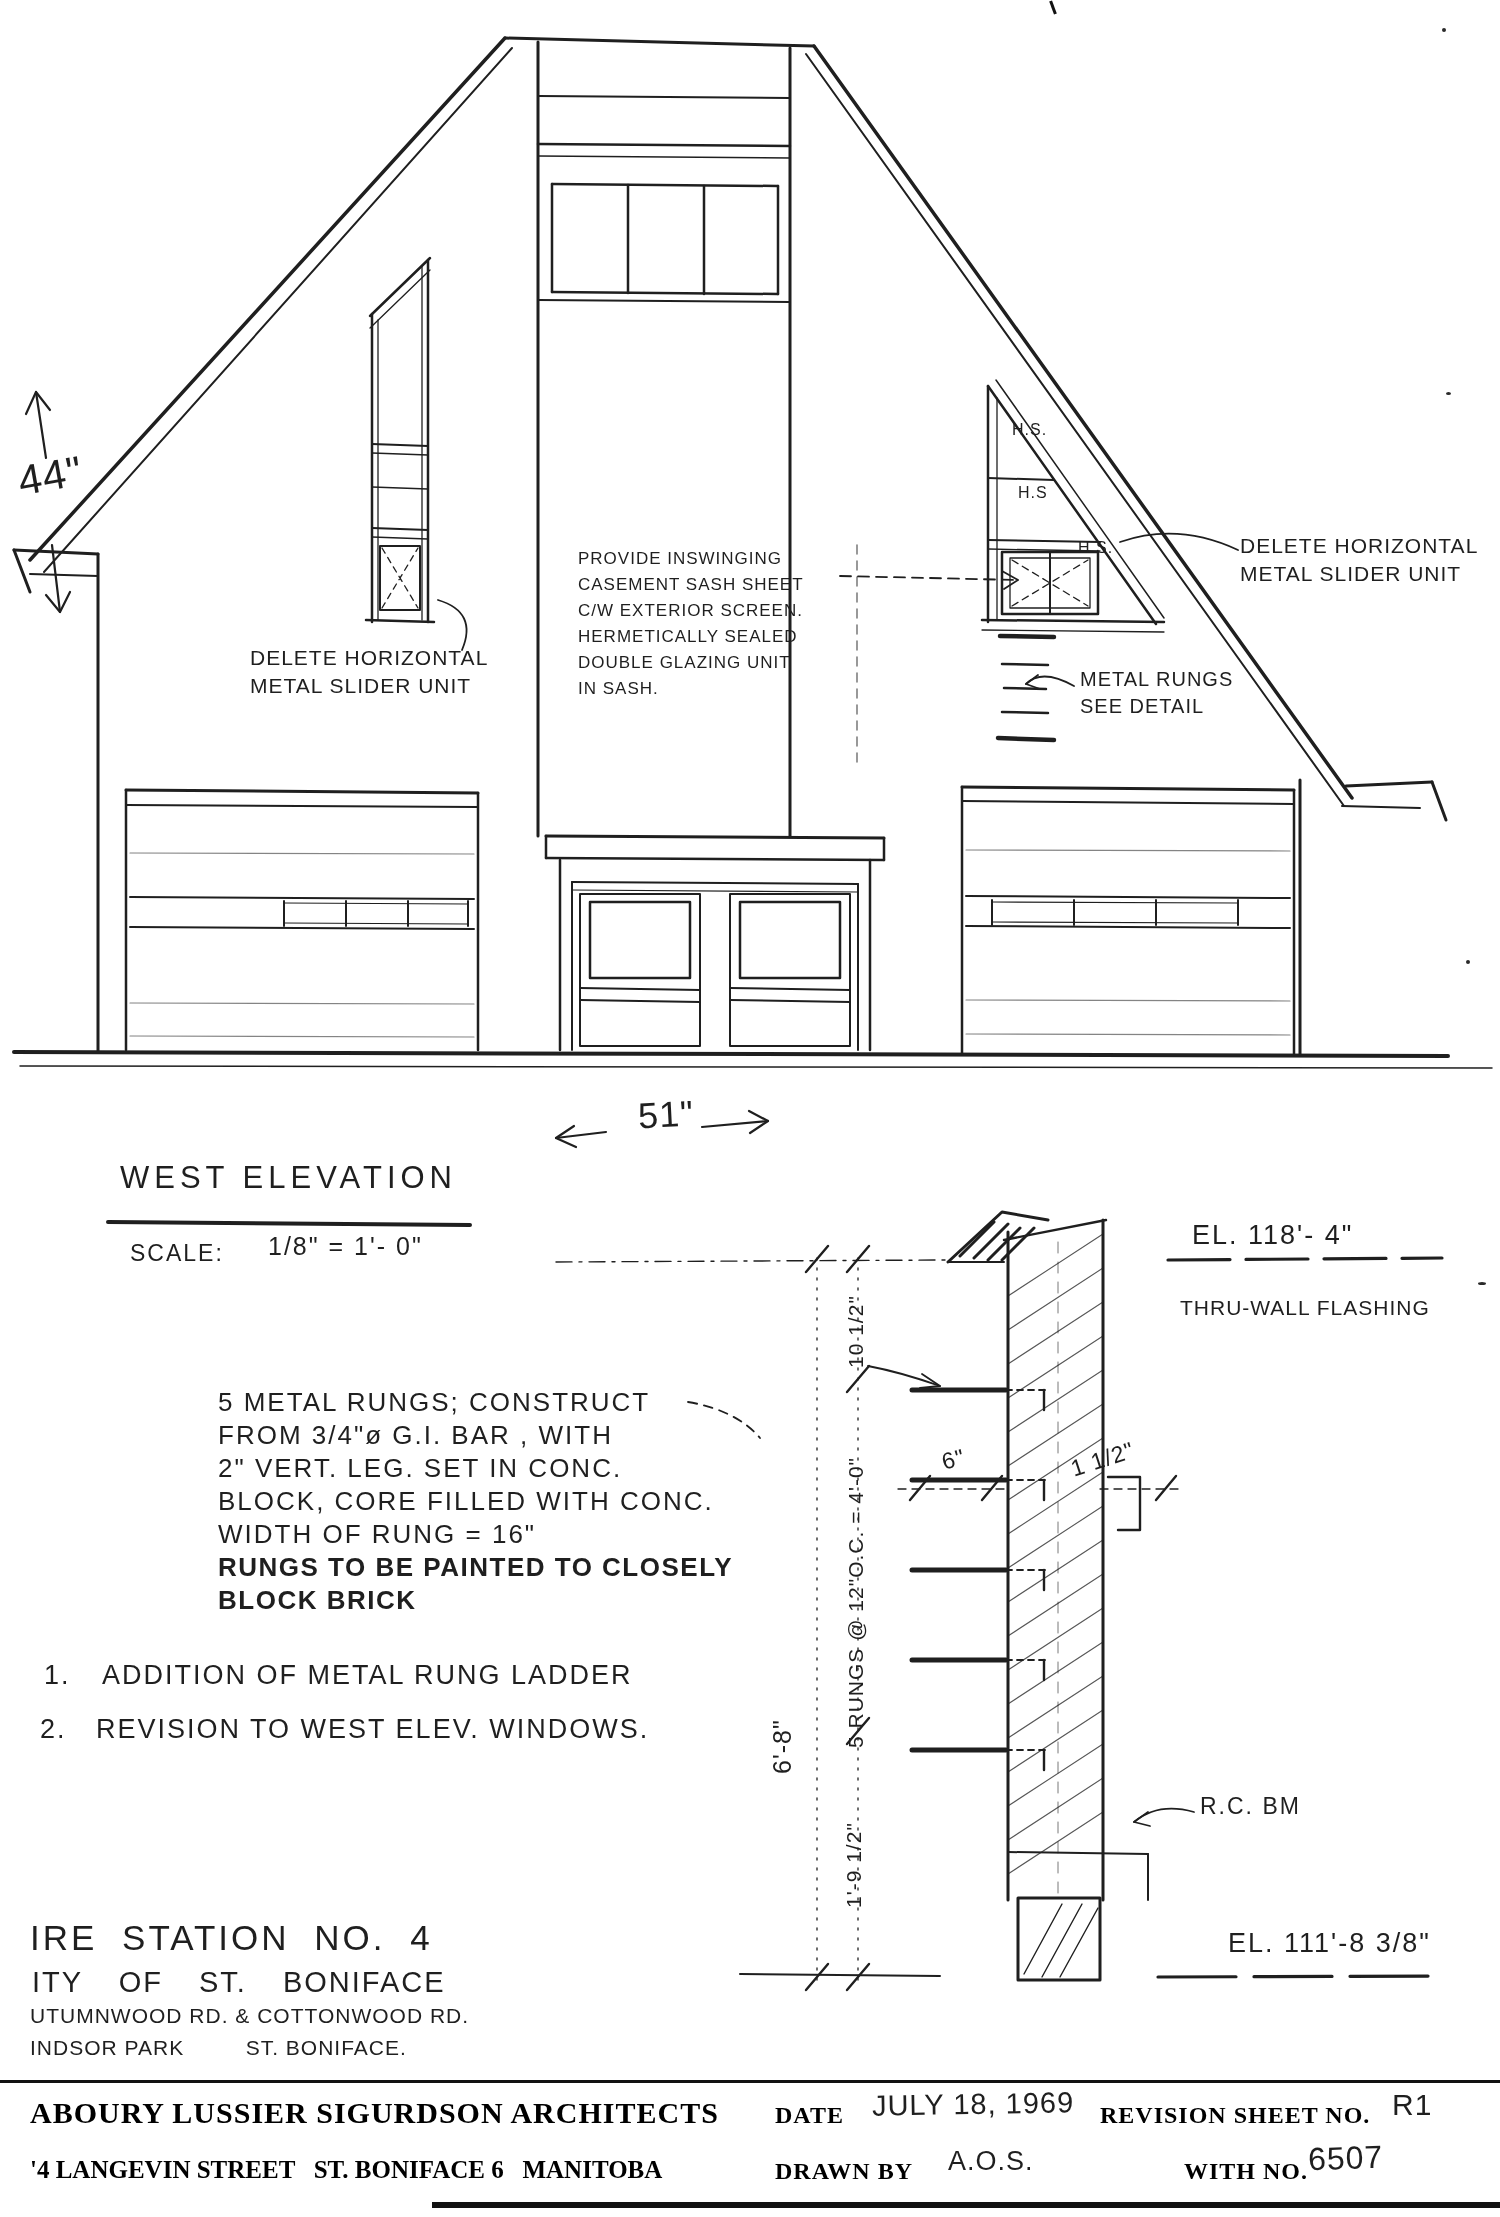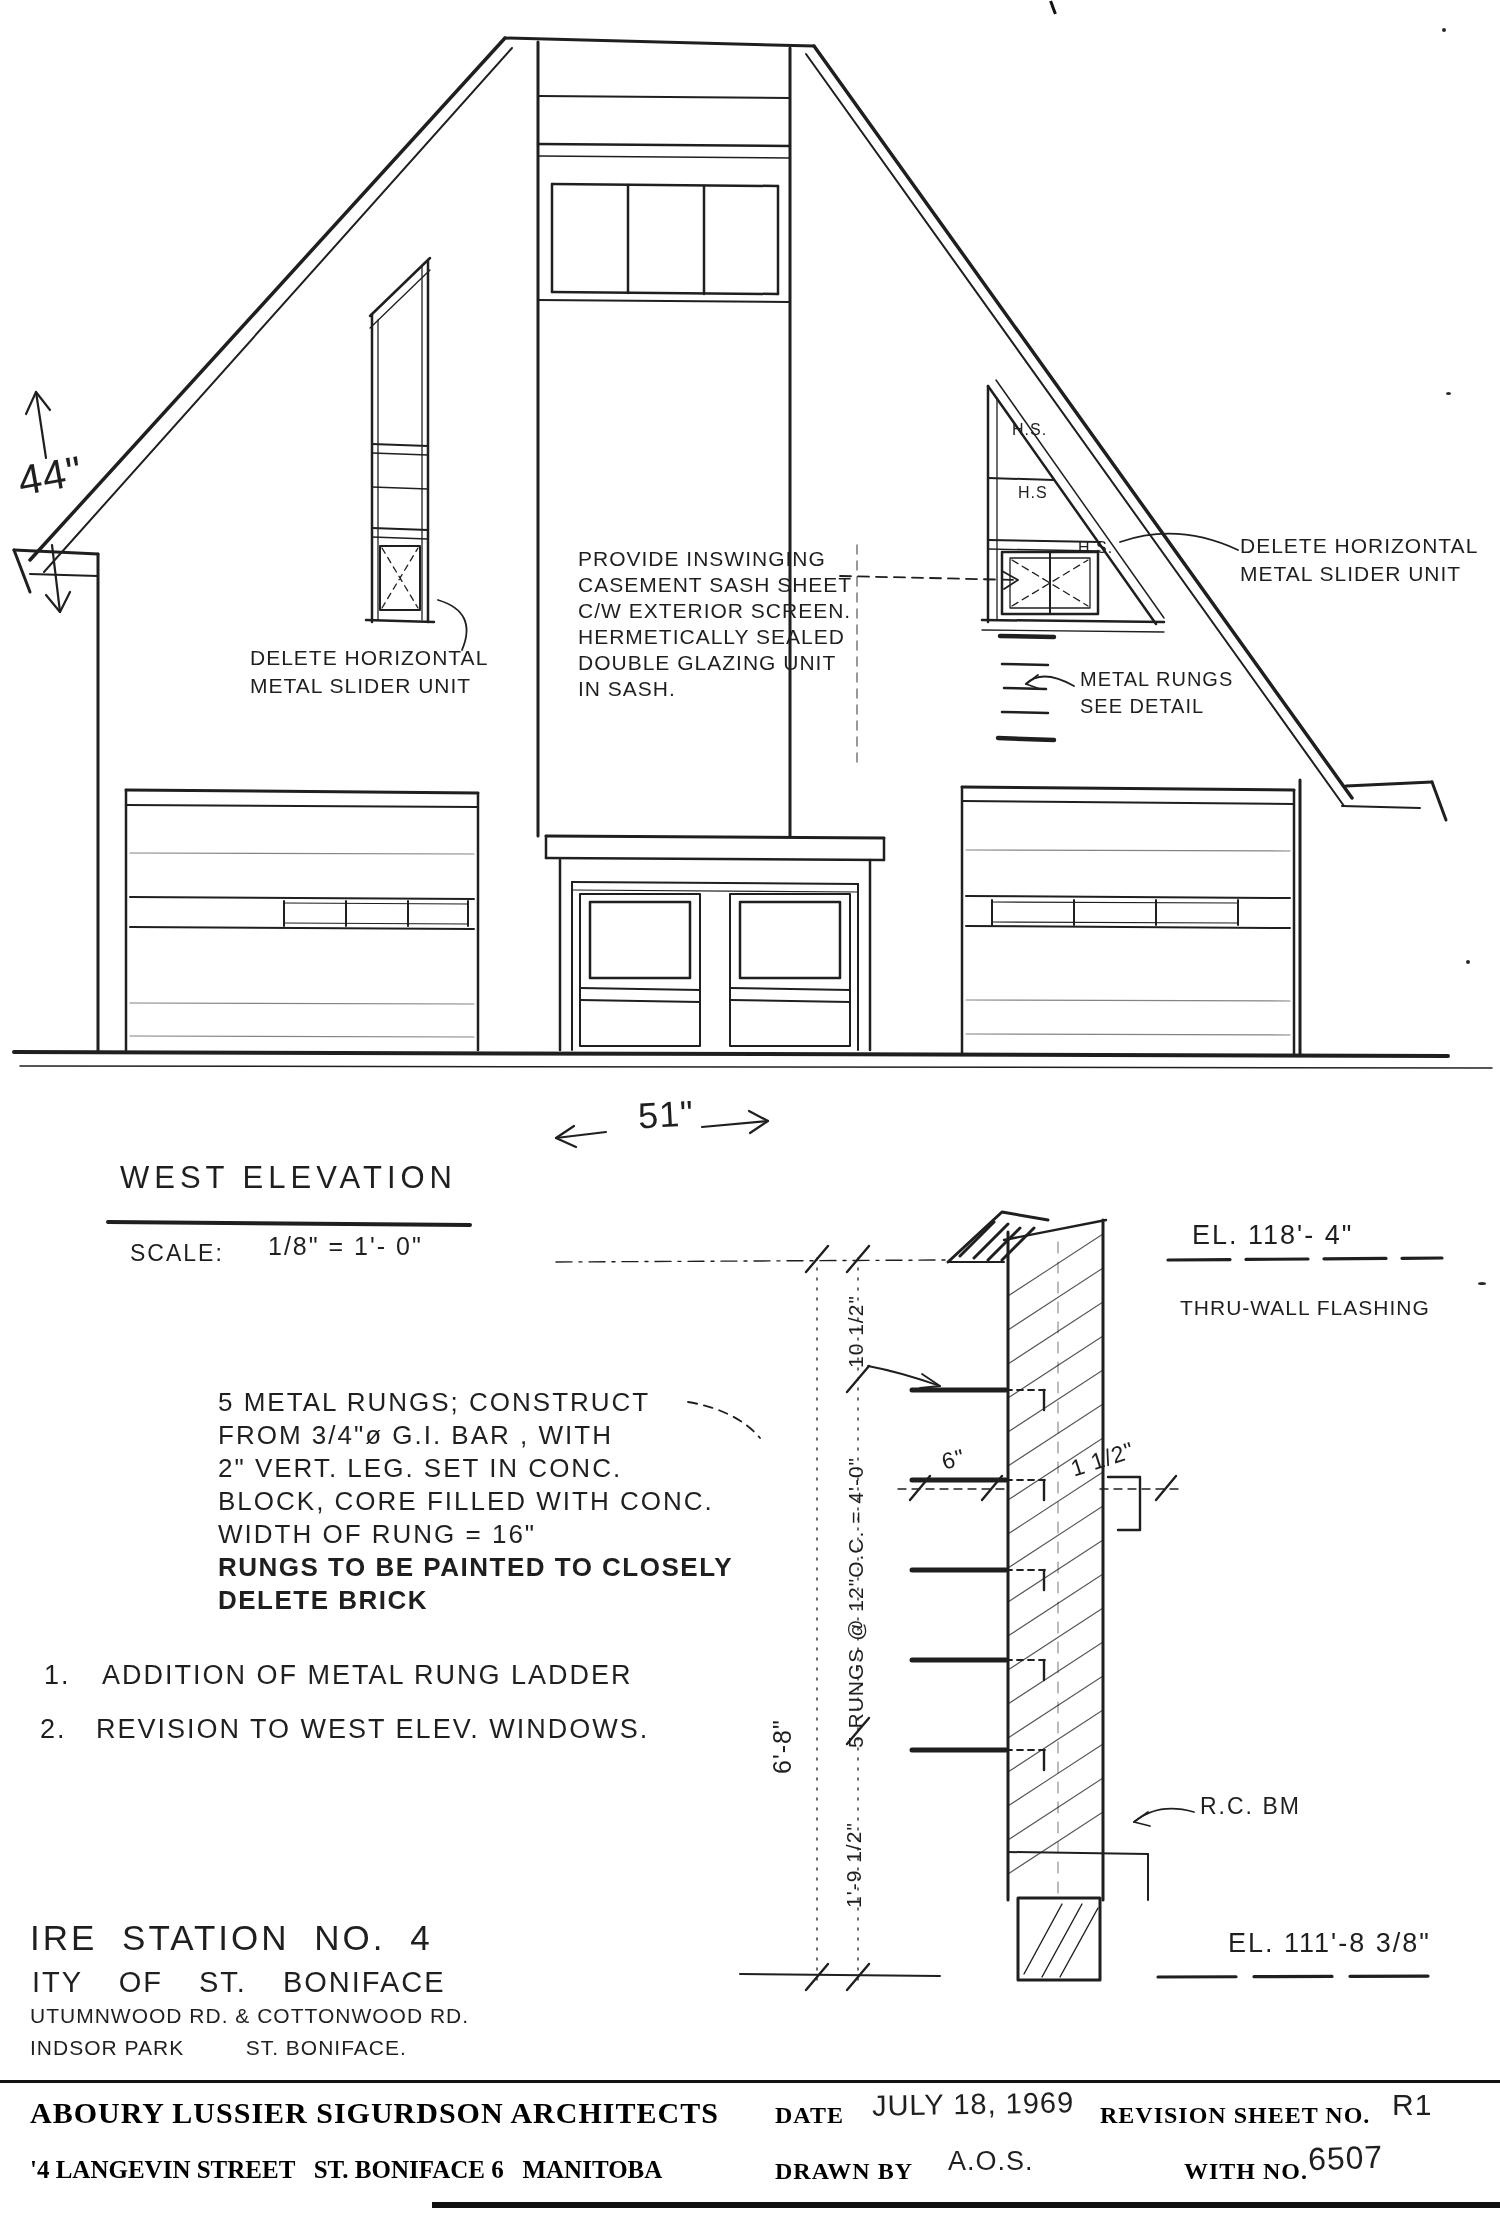--- a/index.html
+++ b/index.html
@@ -238,21 +238,21 @@
           <path d="M1148,1854 L1148,1900" stroke-width="2"></path>
           <path d="M1018,1898 L1100,1898 L1100,1980 L1018,1980 Z" stroke-width="3"></path>
           <path d="M1024,1974 L1062,1904 M1042,1977 L1082,1904 M1060,1977 L1098,1908" stroke-width="1.4"></path>
         </g>
       </g>
     </g>
   </svg>
 
   <div class="txt hand" style="left:18px;top:452px;font-size:42px;transform:rotate(-10deg);">44"</div>
 
-  <div class="txt hand block" style="left:578px;top:546px;font-size:21px;line-height:26px;">
+  <div class="txt hand block" style="left:578px;top:546px;font-size:17px;line-height:26px;">
     <div class="ln">PROVIDE INSWINGING</div>
     <div class="ln">CASEMENT SASH SHEET</div>
     <div class="ln">C/W EXTERIOR SCREEN.</div>
     <div class="ln">HERMETICALLY SEALED</div>
     <div class="ln">DOUBLE GLAZING UNIT</div>
     <div class="ln">IN SASH.</div>
   </div>
 
   <div class="txt hand block" style="left:1240px;top:532px;font-size:21px;line-height:28px;">
     <div class="ln">DELETE HORIZONTAL</div>
@@ -279,21 +279,21 @@
   <div class="txt hand" style="left:130px;top:1240px;font-size:23px;letter-spacing:2px;">SCALE:</div>
   <div class="txt hand" style="left:268px;top:1232px;font-size:25px;letter-spacing:2px;">1/8" = 1'- 0"</div>
 
   <div class="txt hand block" style="left:218px;top:1386px;font-size:26px;line-height:33px;letter-spacing:2px;">
     <div class="ln">5 METAL RUNGS; CONSTRUCT</div>
     <div class="ln">FROM 3/4"ø G.I. BAR , WITH</div>
     <div class="ln">2" VERT. LEG. SET IN CONC.</div>
     <div class="ln">BLOCK, CORE FILLED WITH CONC.</div>
     <div class="ln">WIDTH OF RUNG = 16"</div>
     <div class="ln smudge">RUNGS TO BE PAINTED TO CLOSELY</div>
-    <div class="ln smudge">DELETE BRICK</div>
+    <div class="ln smudge">BLOCK BRICK</div>
   </div>
 
   <div class="txt hand" style="left:44px;top:1660px;font-size:27px;letter-spacing:2px;">
     <span>1.</span>
     <span style="margin-left:22px;">ADDITION OF METAL RUNG LADDER</span>
   </div>
   <div class="txt hand" style="left:40px;top:1714px;font-size:27px;letter-spacing:2px;">
     <span>2.</span>
     <span style="margin-left:20px;">REVISION TO WEST ELEV. WINDOWS.</span>
   </div>

